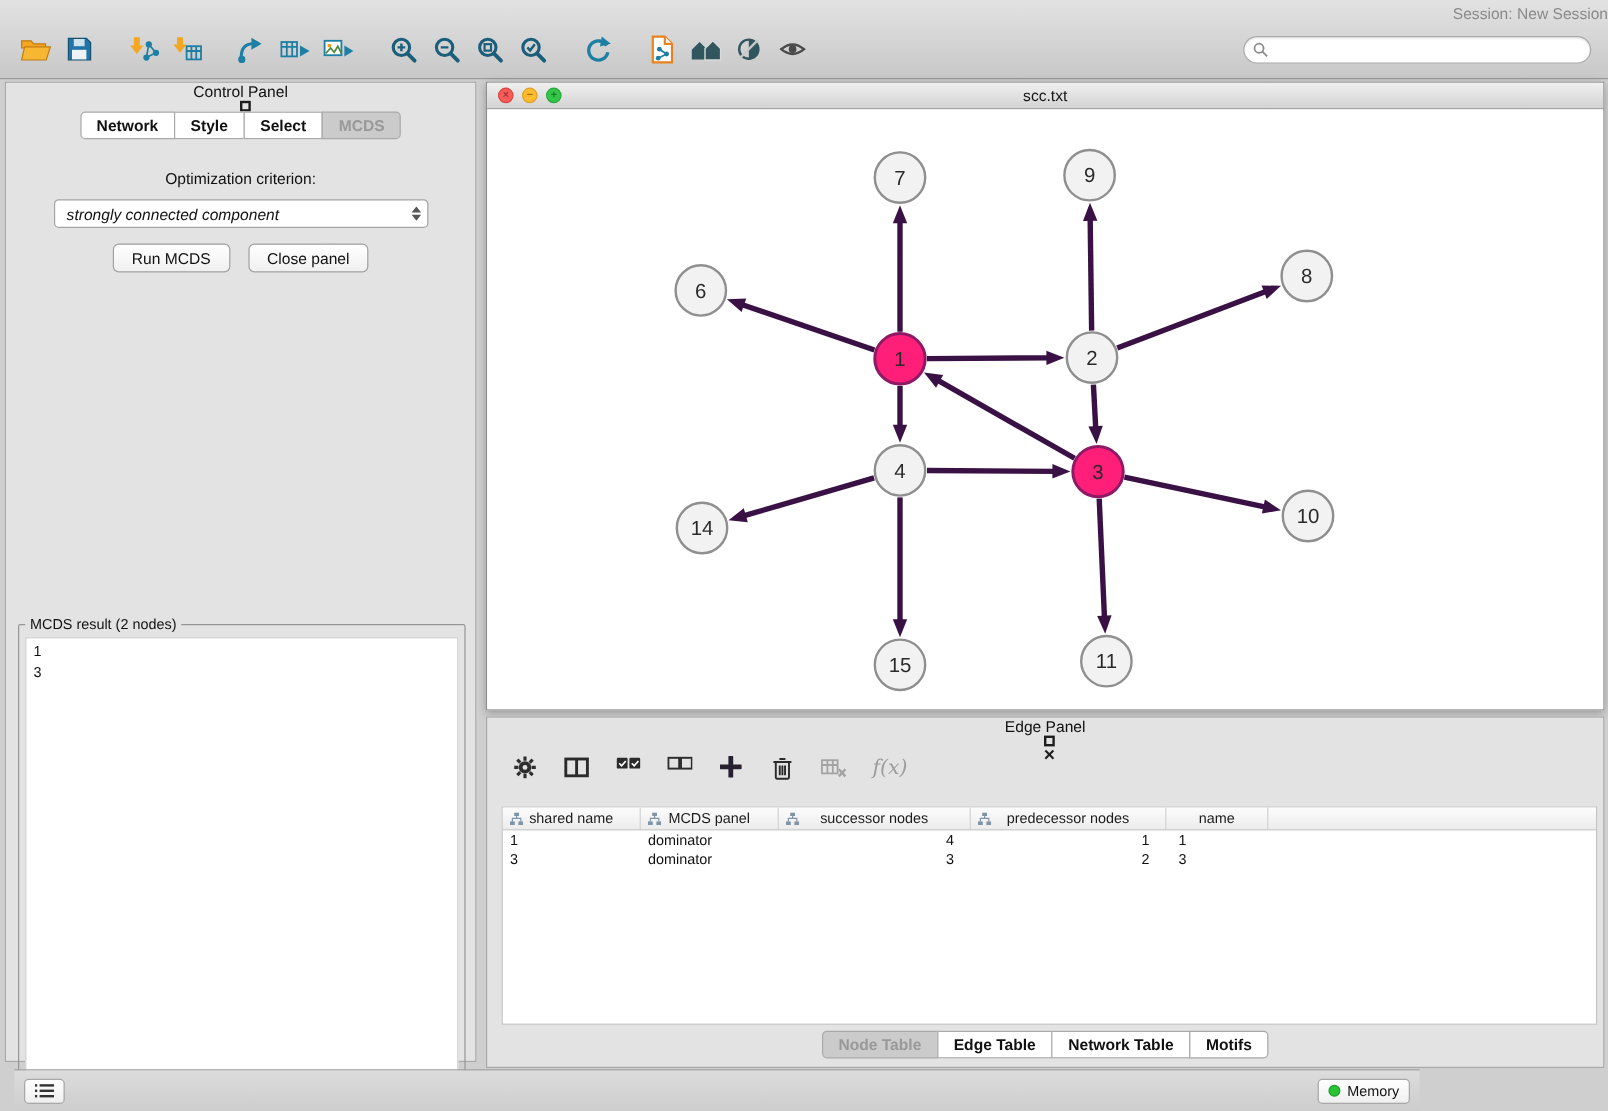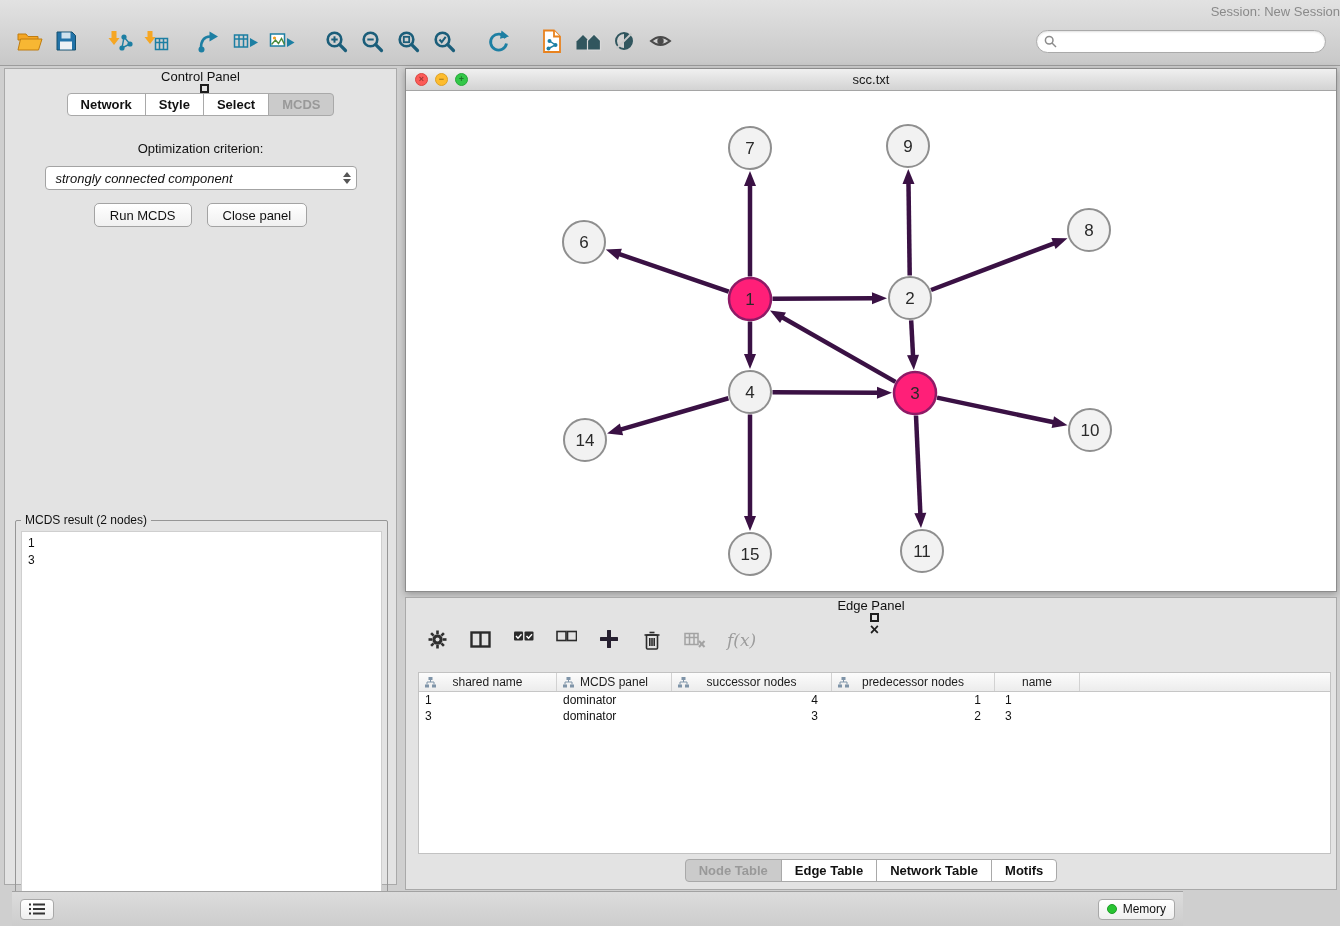--- a/index.html
+++ b/index.html
@@ -55,21 +55,21 @@
 
   
   #table-panel{left:405px;top:597px;width:932px;height:293px;}
   .tp-toolbar{display:flex;align-items:center;height:34px;padding:0 20px;gap:21px;margin-top:3px;}
   .tp-tool{display:flex;align-items:flex-start;justify-content:center;min-width:22px;height:24px;}
   .fx-label{font-family:"DejaVu Serif",serif;font-style:italic;font-size:17px;color:#9c9c9c;}
   .tp-table{position:absolute;left:12px;right:5px;top:74px;height:182px;background:#fff;border:1px solid #c2c2c2;}
   .thead{display:flex;height:19px;background:linear-gradient(#fcfcfc,#ececec);border-bottom:1px solid #c6c6c6;}
   .th{position:relative;display:flex;align-items:center;justify-content:center;font-size:12px;color:#1c1c1c;border-right:1px solid #d2d2d2;}
   .th .col-icon{position:absolute;left:6px;top:4px;}
-  .c1{width:138px}.c2{width:115px}.c3{width:160px}.c4{width:163px}.c5{width:85px}
+  .c1{width:115px}.c2{width:115px}.c3{width:160px}.c4{width:163px}.c5{width:85px}
   .trow{display:flex;height:16px;font-size:12px;align-items:center;}
   .td{padding:0 6px;overflow:hidden;white-space:nowrap;}
   .td.num{text-align:right;padding-right:14px;}
   .td.name{padding-left:10px;}
   .tp-tabs{position:absolute;bottom:7px;left:0;right:0;display:flex;justify-content:center;}
 
   
   #statusbar{position:absolute;left:12px;bottom:0;width:1171px;height:35px;background:linear-gradient(#dcdcdc,#cdcdcd);border-top:1px solid #a2a2a2;display:flex;align-items:center;padding:0 8px;}
   .status-btn{height:21px;background:linear-gradient(#fff,#efefef);border:1px solid #a8a8a8;border-radius:4px;display:flex;align-items:center;justify-content:center;padding:0 8px;gap:6px;font-size:12px;}
   .memory-btn{margin-left:auto;}

